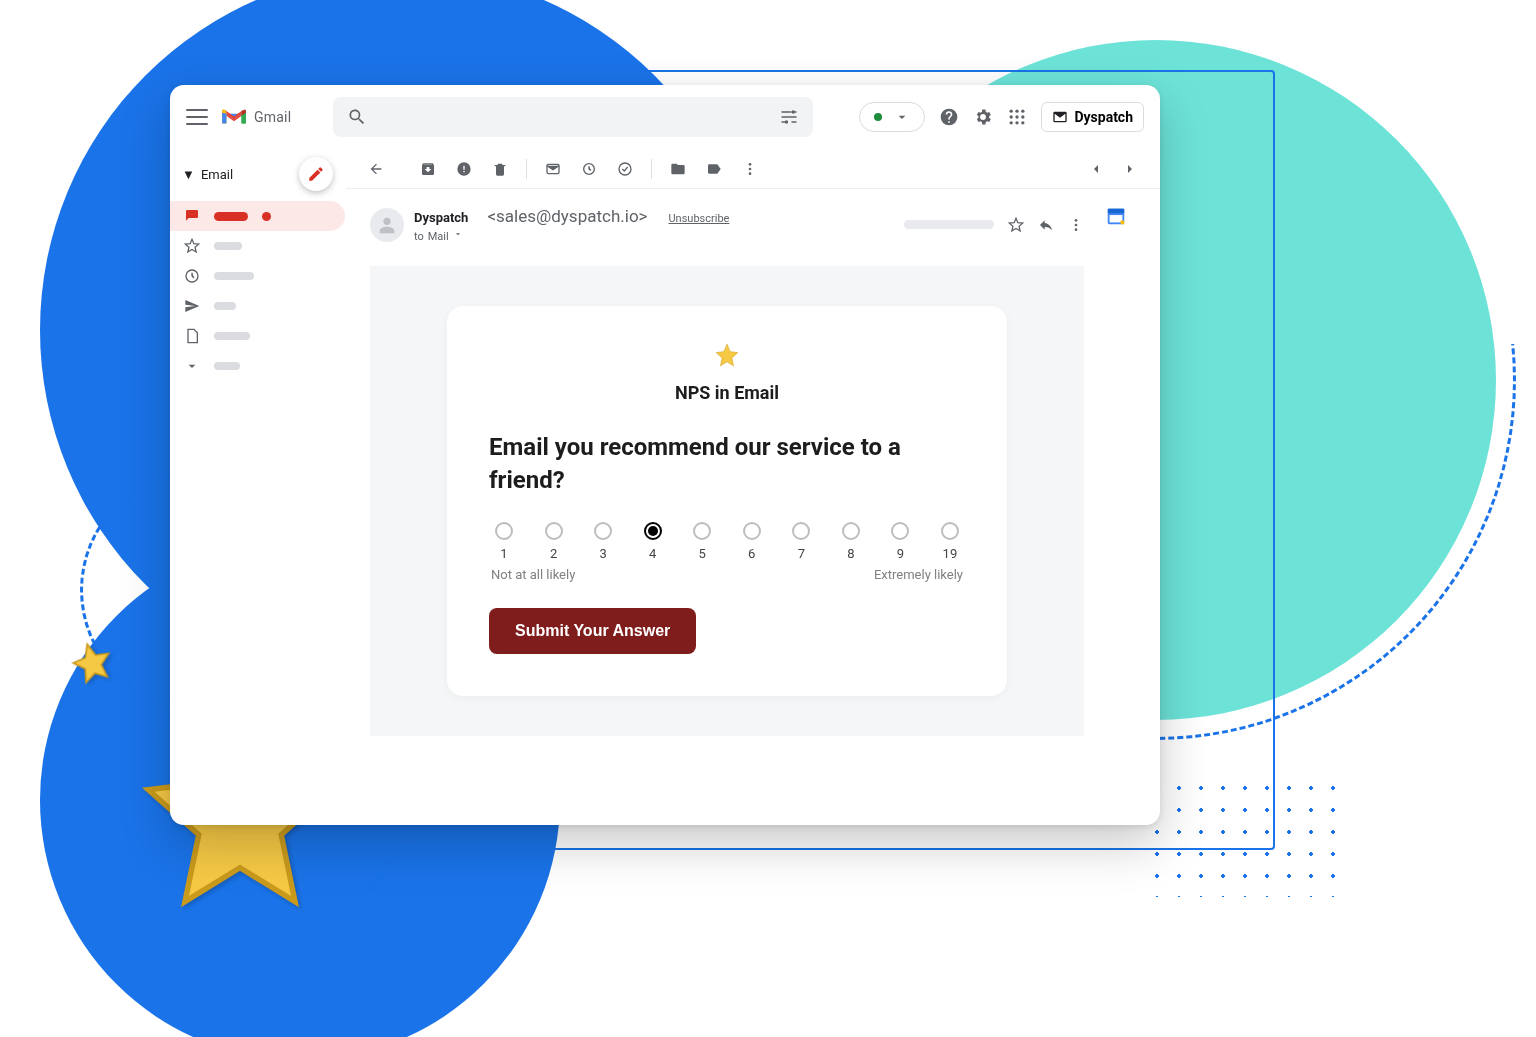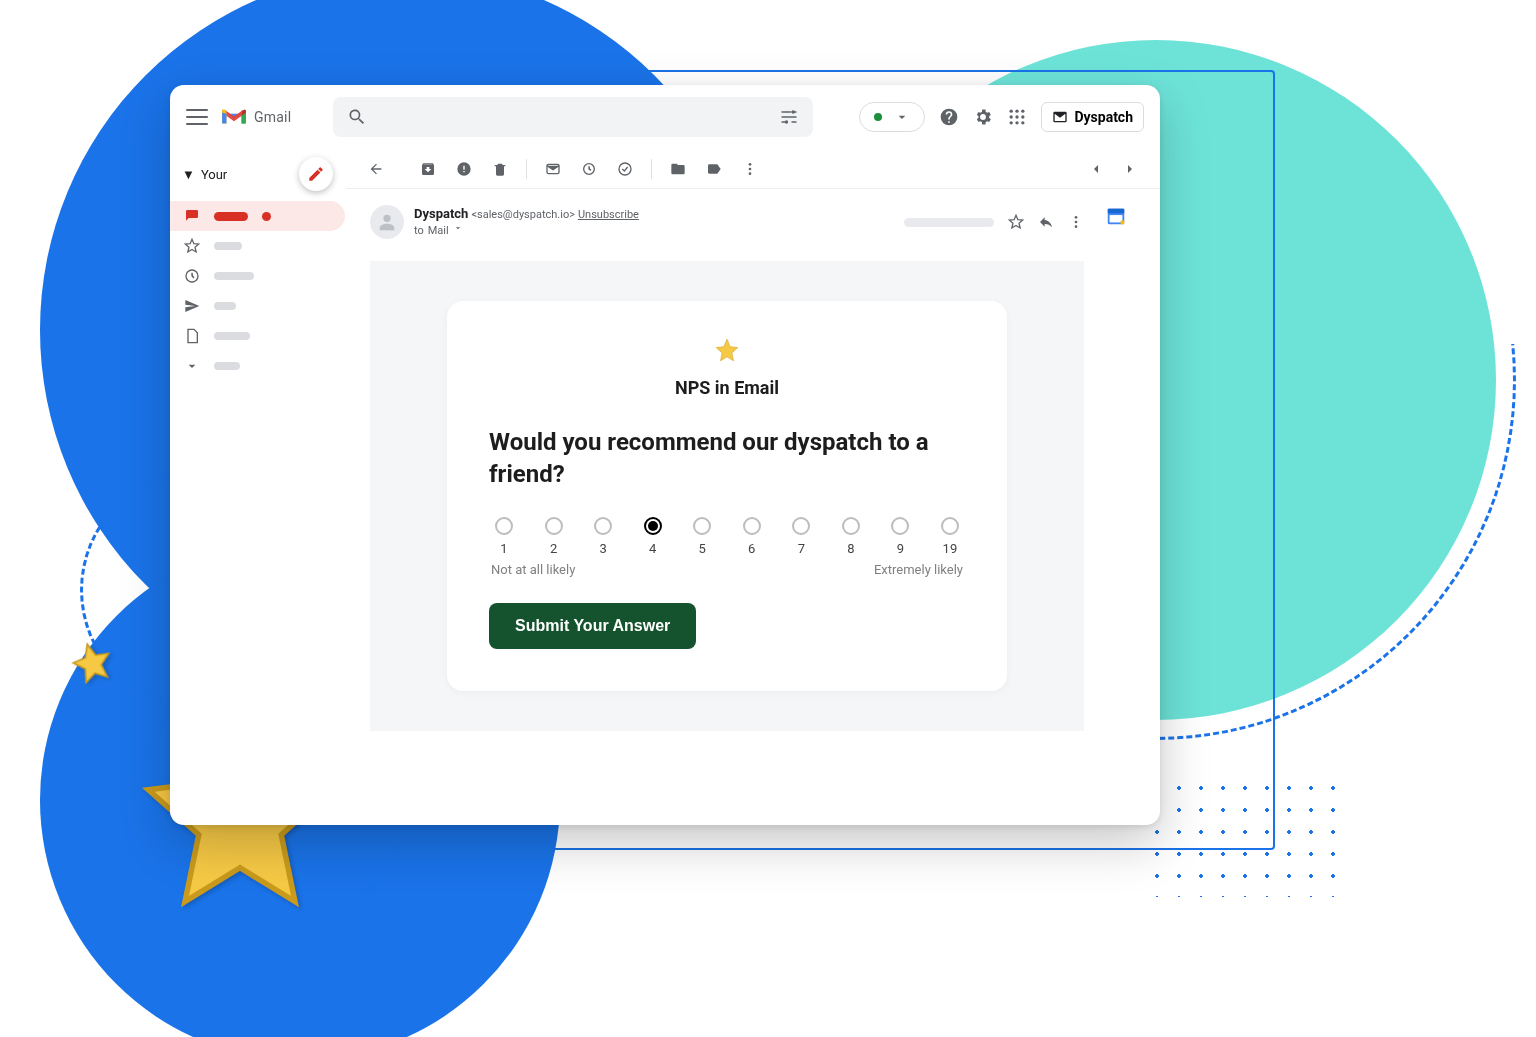--- a/index.html
+++ b/index.html
@@ -58,42 +58,42 @@
   .nav-arrows { display:flex; gap:2px;}
   .content { padding: 16px 24px 0 24px; display:flex; gap:12px; }
   .content-main { flex:1; }
   .subj-row { display:flex; align-items:center; }
   .subject { font-size:24px; font-weight:400; color:#202124; padding: 6px 0 14px 38px;}
   .subj-actions { margin-left:auto; display:flex; gap:10px; align-items:center; color:#5f6368; padding-right:6px;}
   .sender-row { display:flex; align-items:center; gap:10px; padding-left:0px;}
   .avatar { width:34px; height:34px; border-radius:50%; background:#e8eaed; display:flex; align-items:center; justify-content:center; }
   .sender-meta { font-size:12px; line-height:1.4; }
   .sender-name { font-weight:700; color:#202124; font-size:13px;}
-  .sender-addr { color:#5f6368; font-size:11px;}
-  .unsub { color:#5f6368; text-decoration:underline; font-size:11px; margin-left:0;}
+  .sender-addr { color:#5f6368; font-size:17px;margin-left:16px;}
+  .unsub { color:#5f6368; text-decoration:underline; font-size:11px; margin-left:18px;}
   .to-line { color:#5f6368; font-size:11px; display:flex; align-items:flex-start; gap:4px;}
   .sender-right { margin-left:auto; display:flex; align-items:center; gap:14px; color:#5f6368;}
   .ph-wide { width:90px; height:9px; background:#e8eaed; border-radius:5px;}
   .addon-rail { width:40px; display:flex; flex-direction:column; align-items:center; padding-top:0px; gap:14px;}
   .cal-icon { width:22px; height:22px; }
 
   .email-body { margin:22px 0 0 0; background:#f4f6f8; border-radius:0; padding:40px 0 40px; }
   .card { width:560px; margin:0 auto; background:#fff; border-radius:16px; box-shadow:0 2px 8px rgba(0,0,0,.04); padding:36px 42px 42px;}
   .card-head { display:flex; align-items:center; gap:14px; margin-bottom:28px;flex-direction:column;}
   .star-ico { width:26px; height:26px; }
   .card-head-title { font-size:18px; font-weight:700; color:#1d1d1d;}
   .question { font-size:24px; font-weight:700; line-height:1.35; color:#1d1d1d; margin-bottom:26px;}
   .scale { display:flex; justify-content:space-between; margin-bottom:6px;}
   .opt { display:flex; flex-direction:column; align-items:center; gap:6px; width:30px;}
   .radio { width:18px; height:18px; border:2px solid #bdbdbd; border-radius:50%; display:flex; align-items:center; justify-content:center; cursor:pointer;}
   .radio.sel { border-color:#000; }
   .radio.sel::after { content:""; width:10px; height:10px; background:#000; border-radius:50%; }
   .opt-lbl { font-size:13px; color:#444;}
   .anchors { display:flex; justify-content:space-between; font-size:13px; color:#808080; margin-bottom:26px; padding:0 2px;}
-  .submit { background:#14532d; color:#fff; font-size:16px; font-weight:600; border:none; border-radius:8px; padding:14px 26px; cursor:pointer;}
+  .submit { background:#7f1d1d; color:#fff; font-size:16px; font-weight:600; border:none; border-radius:8px; padding:14px 26px; cursor:pointer;}
 
   [data-interactable="true"] { cursor:pointer; }
 </style>
 </head>
 <body>
 
 <div class="stage">
 
   <div class="blob-teal" data-interactable="false"></div>
   <div class="blob-blue" data-interactable="false"></div>
@@ -184,21 +184,21 @@
             </svg>
           <span data-interactable="false">Dyspatch</span>
         </div>
       </div>
     </div>
 
     <div class="body">
       <div class="sidebar" data-interactable="false">
         <div class="mail-row">
           <span class="caret" data-interactable="true">▼</span>
-          <span data-interactable="true">Your</span>
+          <span data-interactable="true">Email</span>
           <div class="compose" data-interactable="true">
             <svg width="18" height="18" viewBox="0 0 24 24" data-interactable="false">
                 <path fill="#d93025" d="M3 17.25V21h3.75L17.8 9.94l-3.75-3.75zM20.7 7.04a1 1 0 000-1.41l-2.34-2.34a1 1 0 00-1.41 0L15 5.24l3.75 3.75z"></path>
               </svg>
           </div>
         </div>
         <div class="sb-item active" data-interactable="true">
           <svg class="icn-sm" viewBox="0 0 24 24" data-interactable="false">
               <path fill="#d93025" d="M19 3H5a2 2 0 00-2 2v14l4-4h12a2 2 0 002-2V5a2 2 0 00-2-2z"></path>
             </svg>
@@ -352,21 +352,21 @@
             </div>
 
             <div class="email-body" data-interactable="false">
               <div class="card" data-interactable="false">
                 <div class="card-head">
                   <svg class="star-ico" viewBox="0 0 24 24" data-interactable="false">
                       <path fill="#f6c945" stroke="#d9a52c" stroke-width="0.6" d="M12 2l2.9 6.9L22 9.8l-5.5 4.9L18 22l-6-3.7L6 22l1.5-7.3L2 9.8l7.1-.9z"></path>
                     </svg>
                   <div class="card-head-title" data-interactable="false">NPS in Email</div>
                 </div>
-                <div class="question" data-interactable="false">Would you recommend our dyspatch to a friend?</div>
+                <div class="question" data-interactable="false">Email you recommend our service to a friend?</div>
                 <div class="scale" data-interactable="false">
                     <div class="opt" data-interactable="true">
                       <div class="radio" data-interactable="true"></div>
                       <div class="opt-lbl" data-interactable="false">1</div>
                     </div>
                     <div class="opt" data-interactable="true">
                       <div class="radio" data-interactable="true"></div>
                       <div class="opt-lbl" data-interactable="false">2</div>
                     </div>
                     <div class="opt" data-interactable="true">

